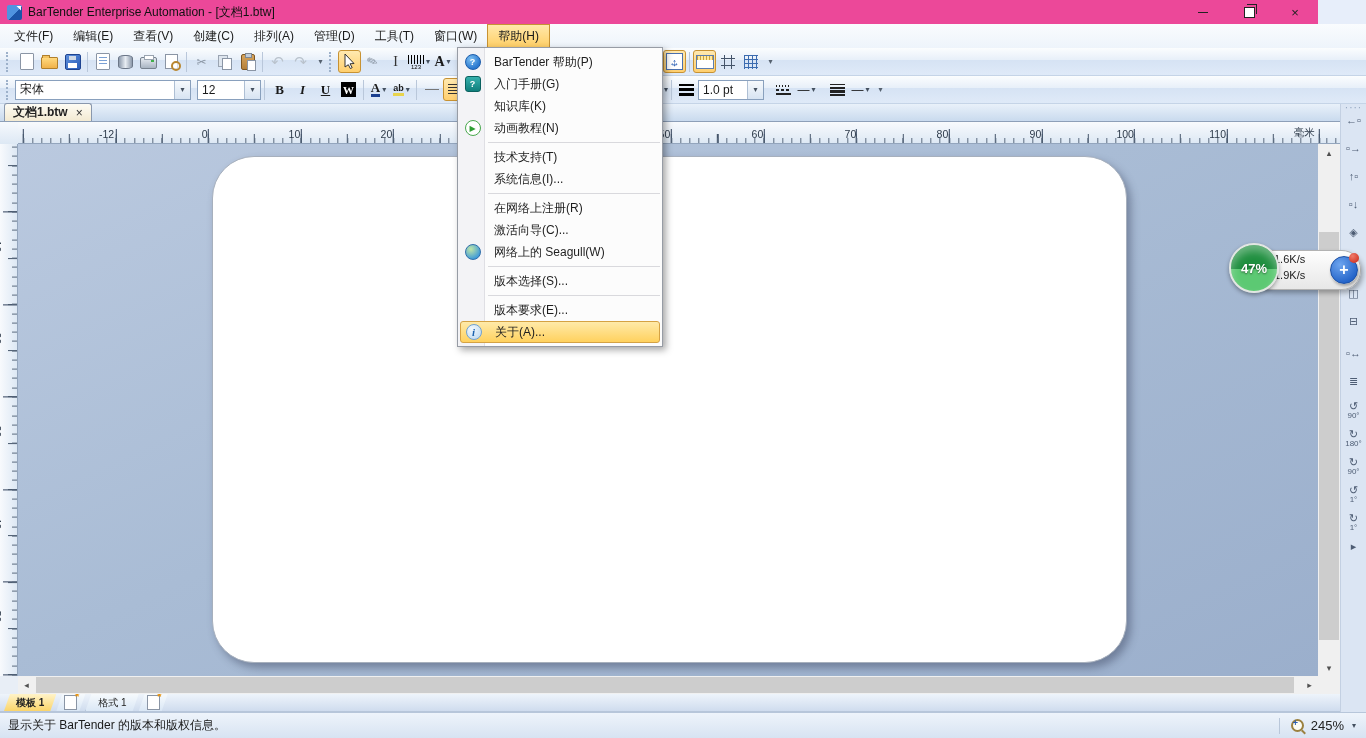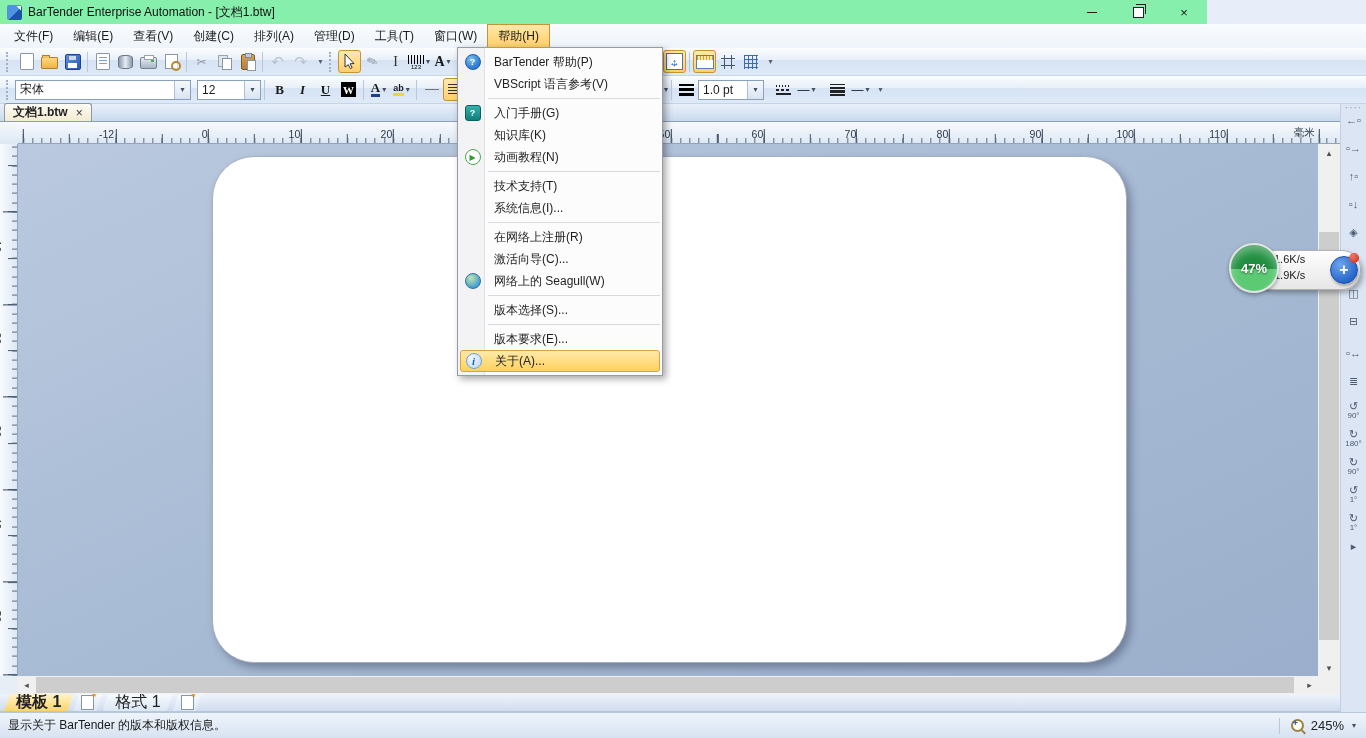--- a/index.html
+++ b/index.html
@@ -1,19 +1,19 @@
 <!DOCTYPE html>
 <html><head>
 <meta charset="utf-8">
 <style>
   html,body{margin:0;padding:0;width:1366px;height:738px;overflow:hidden;
     font-family:"Liberation Sans","DejaVu Sans",sans-serif;font-size:12px;color:#1a1a1a;}
   .app{position:absolute;left:0;top:0;width:1366px;height:738px;background:#e7eefa;}
   
-  .titlebar{position:absolute;left:0;top:0;width:1207px;height:24px;background:#86efac;display:flex;align-items:center;border-bottom:1px solid #f0f0f0;}
+  .titlebar{position:absolute;left:0;top:0;width:1318px;height:24px;background:#ec4899;display:flex;align-items:center;border-bottom:1px solid #f0f0f0;}
   .appicon{width:15px;height:15px;margin:0 6px 0 7px;background:linear-gradient(135deg,#4f94e0 0 55%,#1b55a8 55%);border-radius:2px;position:relative;}
   .appicon::after{content:"";position:absolute;right:1px;top:1px;width:5px;height:5px;background:#fff;clip-path:polygon(0 0,100% 0,100% 100%);}
   .wtitle{font-size:12px;color:#111;}
   .wbtns{margin-left:auto;display:flex;height:24px;}
   .wbtn{width:46px;height:24px;display:flex;align-items:center;justify-content:center;color:#222;font-size:13px;}
   .ic-restore{width:9px;height:9px;border:1px solid #222;position:relative;background:#fff;}
   .ic-restore::before{content:"";position:absolute;left:2px;top:-4px;width:9px;height:9px;border:1px solid #222;border-bottom:none;border-left:none;}
   .ic-min{width:10px;height:1px;background:#222;}
   
   .menubar{position:absolute;left:0;top:24px;width:1366px;height:24px;background:linear-gradient(#fafcfe,#eef4fb);display:flex;align-items:stretch;padding-left:4px;box-sizing:border-box;}
@@ -120,21 +120,21 @@
   .pill{position:absolute;left:24px;top:7px;width:106px;height:38px;background:linear-gradient(#fefefe,#e7e7e7);border:1px solid #b2b2b2;border-radius:19px;box-shadow:2px 3px 5px rgba(0,0,0,.3);}
   .rate{position:absolute;left:34px;font-size:11px;color:#222;display:flex;align-items:center;gap:6px;}
   .rate.up{top:10px;}.rate.down{top:26px;}
   .rate .arrow{font-size:10px;font-weight:bold;}
   .up .arrow{color:#d03a2a;}.down .arrow{color:#2a9a2a;}
   .gauge{position:absolute;left:0;top:0;width:50px;height:50px;border-radius:50%;background:linear-gradient(#1f8f3f 0 52%,#5cc973 52%);border:2px solid #e2e6e2;box-shadow:0 2px 4px rgba(0,0,0,.35), inset 0 6px 8px rgba(255,255,255,.35);display:flex;align-items:center;justify-content:center;color:#fff;font-weight:bold;font-size:13px;text-shadow:0 1px 2px rgba(0,0,0,.5);box-sizing:border-box;}
   .plusbtn{position:absolute;left:101px;top:13px;width:26px;height:26px;border-radius:50%;background:radial-gradient(circle at 35% 30%,#6ea5ef,#2363c8 75%);border:1px solid #1c4fa3;color:#fff;font-size:16px;font-weight:bold;display:flex;align-items:center;justify-content:center;box-shadow:1px 2px 3px rgba(0,0,0,.3);}
   .reddot{position:absolute;left:120px;top:10px;width:10px;height:10px;border-radius:50%;background:radial-gradient(circle at 35% 30%,#f07a6a,#c92313);}
   
   .sheettabs{position:absolute;left:0;top:694px;width:1340px;height:18px;background:linear-gradient(#eef4fb,#cfdcee);border-bottom:1px solid #b7c6da;display:flex;align-items:stretch;padding-left:4px;box-sizing:border-box;}
-  .stab{display:flex;align-items:center;justify-content:center;padding:0 12px;clip-path:polygon(6px 0,100% 0,calc(100% - 6px) 100%,0 100%);font-size:16px;color:#222;}
+  .stab{display:flex;align-items:center;justify-content:center;padding:0 12px;clip-path:polygon(6px 0,100% 0,calc(100% - 6px) 100%,0 100%);font-size:10px;color:#222;}
   .stab.active{background:linear-gradient(#fff3c8,#fbd56a);font-weight:bold;}
   .stab.inactive{background:linear-gradient(#f6fafd,#dae7f5);border-left:1px solid #9fb2c9;}
   .stab.icon-tab{padding:0 8px;background:linear-gradient(#f6fafd,#dae7f5);}
   .inewpage{width:11px;height:13px;background:#fff;border:1px solid #8a95a5;position:relative;}
   .inewpage::after{content:"*";position:absolute;right:-3px;top:-6px;color:#e8920c;font-size:12px;font-weight:bold;}
   
   .statusbar{position:absolute;left:0;top:712px;width:1366px;height:26px;background:linear-gradient(#eef4fb,#d7e3f2);border-top:1px solid #b7c6da;display:flex;align-items:center;box-sizing:border-box;padding:0 10px 0 8px;}
   .zoomctl{margin-left:auto;display:flex;align-items:center;gap:7px;}
   .vline{width:1px;height:16px;background:#b9c7da;margin-right:4px;}
   .imag{width:9px;height:9px;border:2px solid #9b8140;border-radius:50%;position:relative;background:#fdfdf4;}
@@ -506,29 +506,20 @@
 
       <div class="mi-wrap">
         <div class="mi">
           <span class="mi-ic">
             <span class="ic ic-help">?</span>
           </span>
           <span class="mi-label">BarTender 帮助(P)</span>
         </div>
       </div>
 
-      <div class="mi-wrap">
-        <div class="mi">
-          <span class="mi-ic">
-            <span class="ic" style="visibility: hidden;"></span>
-          </span>
-          <span class="mi-label">VBScript 语言参考(V)</span>
-        </div>
-      <div class="msep"></div>
-      </div>
 
       <div class="mi-wrap">
         <div class="mi">
           <span class="mi-ic">
             <span class="ic ic-manual">?</span>
           </span>
           <span class="mi-label">入门手册(G)</span>
         </div>
       </div>
 

